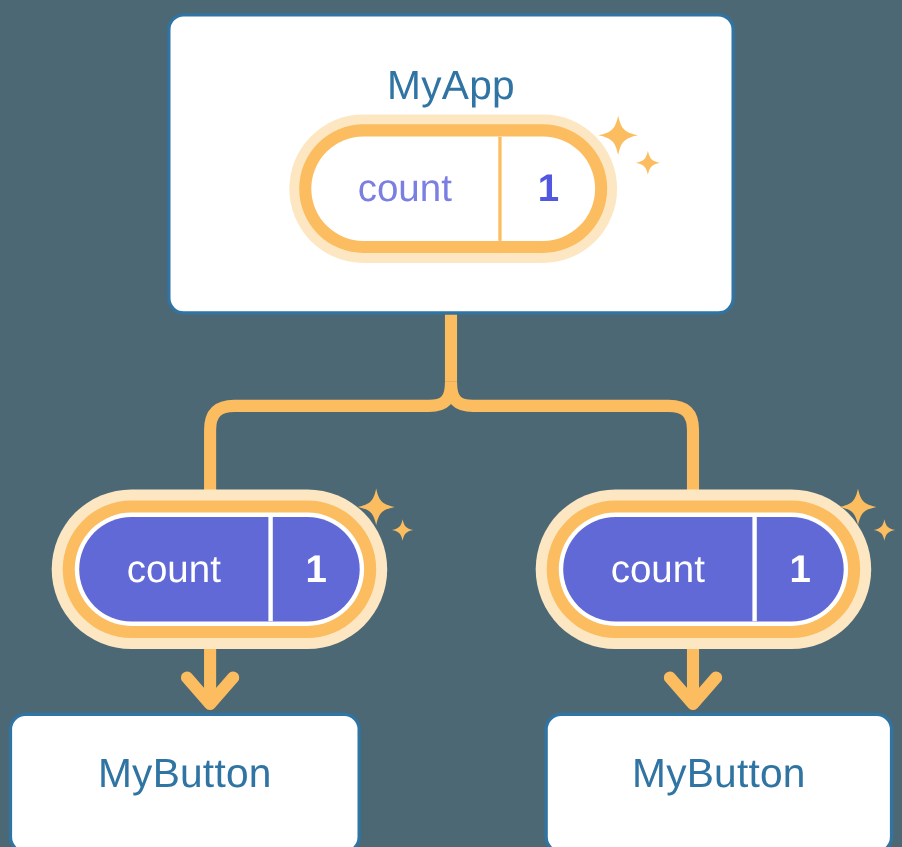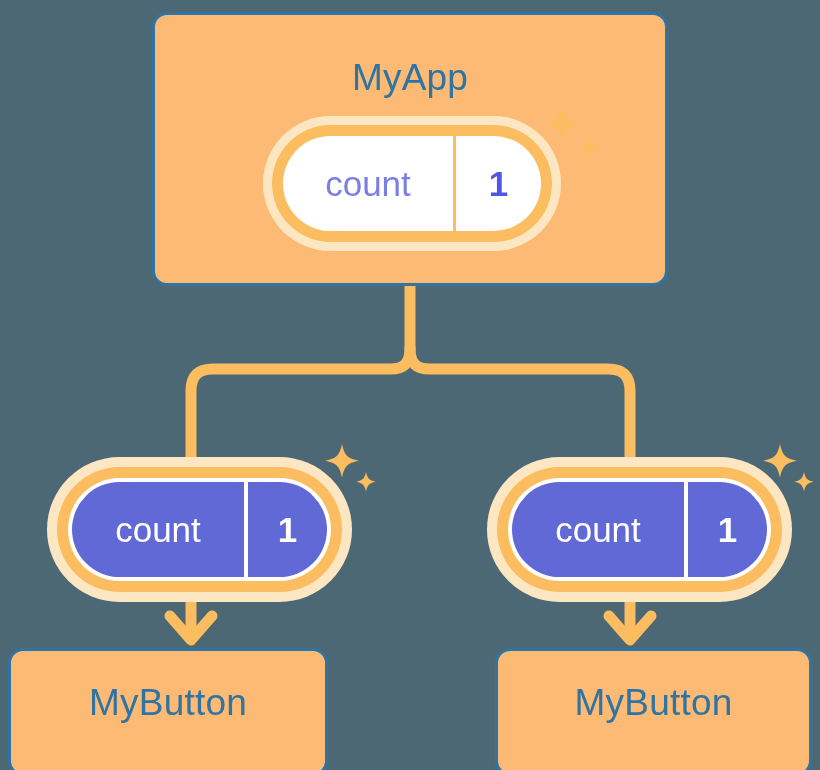--- a/index.html
+++ b/index.html
@@ -29,21 +29,21 @@
     position: absolute;
     left: 0; top: 0;
     width: 820px;
     height: 770px;
     overflow: visible;
   }
 
   
   .card {
     position: absolute;
-    background: #fdba74;
+    background: #ffffff;
     border: 3px solid #2f74a3;
     border-radius: 15px;
     box-sizing: border-box;
   }
   .card-title {
     position: absolute;
     left: 0;
     width: 100%;
     text-align: center;
     color: #2f74a3;
@@ -81,21 +81,20 @@
     width: 317px;
   }
 
   
   .pill {
     position: absolute;
     box-sizing: border-box;
     display: flex;
     align-items: stretch;
     border-radius: 999px;
-    margin-top: 12px;
   }
 
   
   .pill-halo {
     position: absolute;
     left: -9px; top: -9px; right: -9px; bottom: -9px;
     border-radius: 999px;
     background: #fde7c3;
     z-index: 0;
   }

